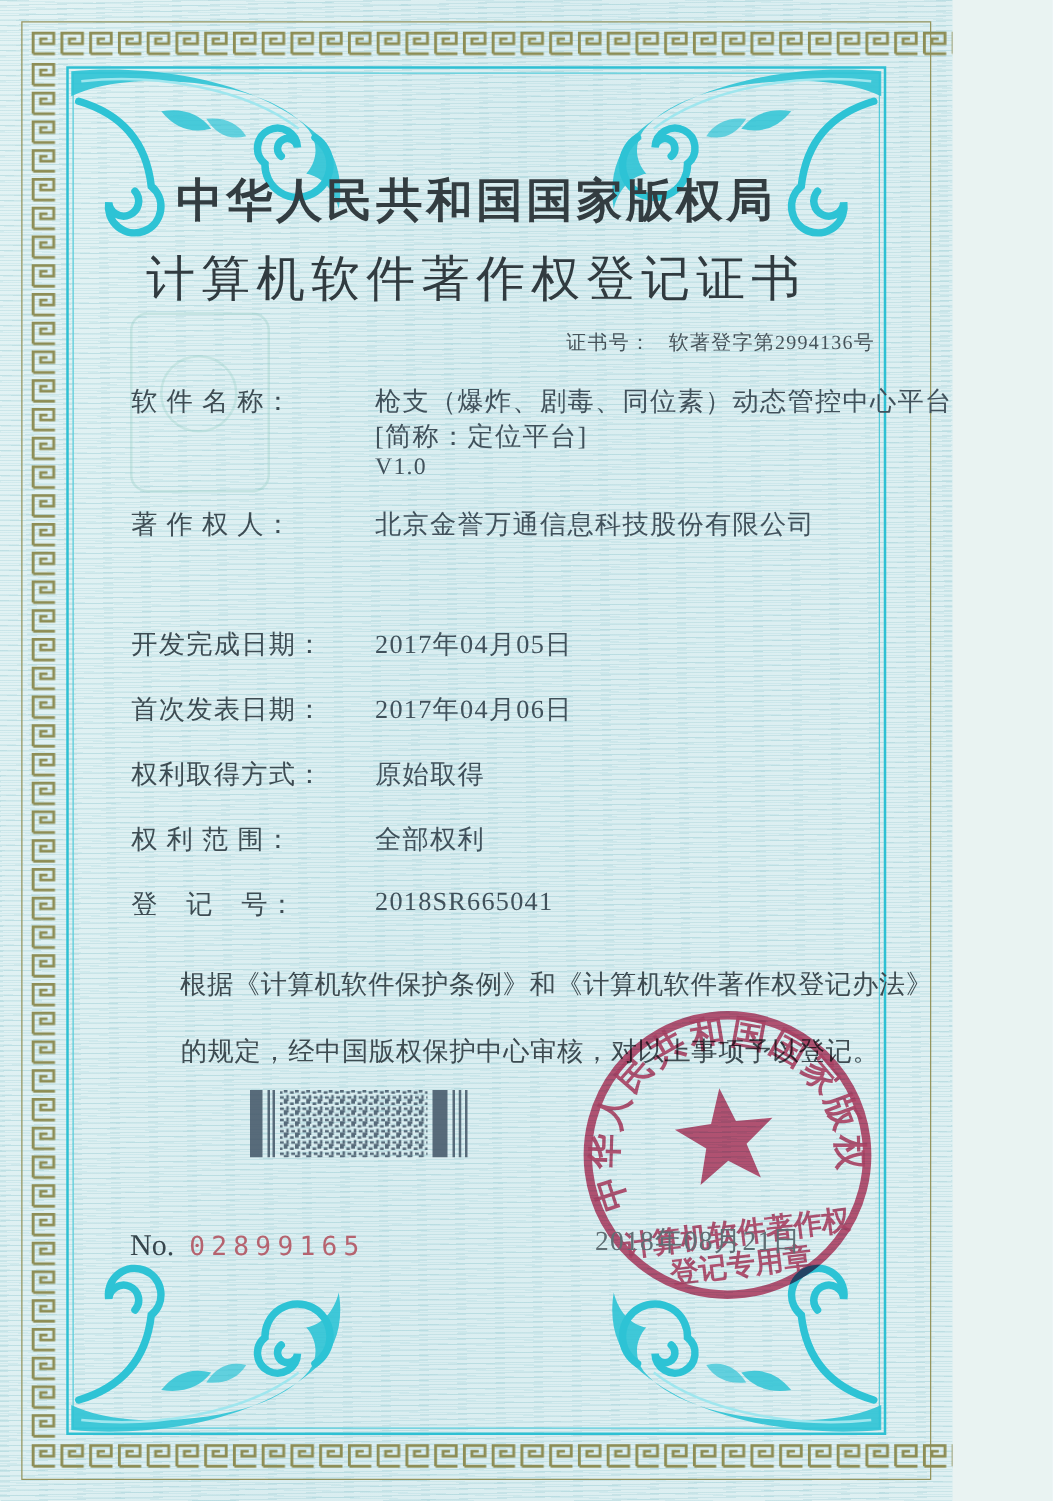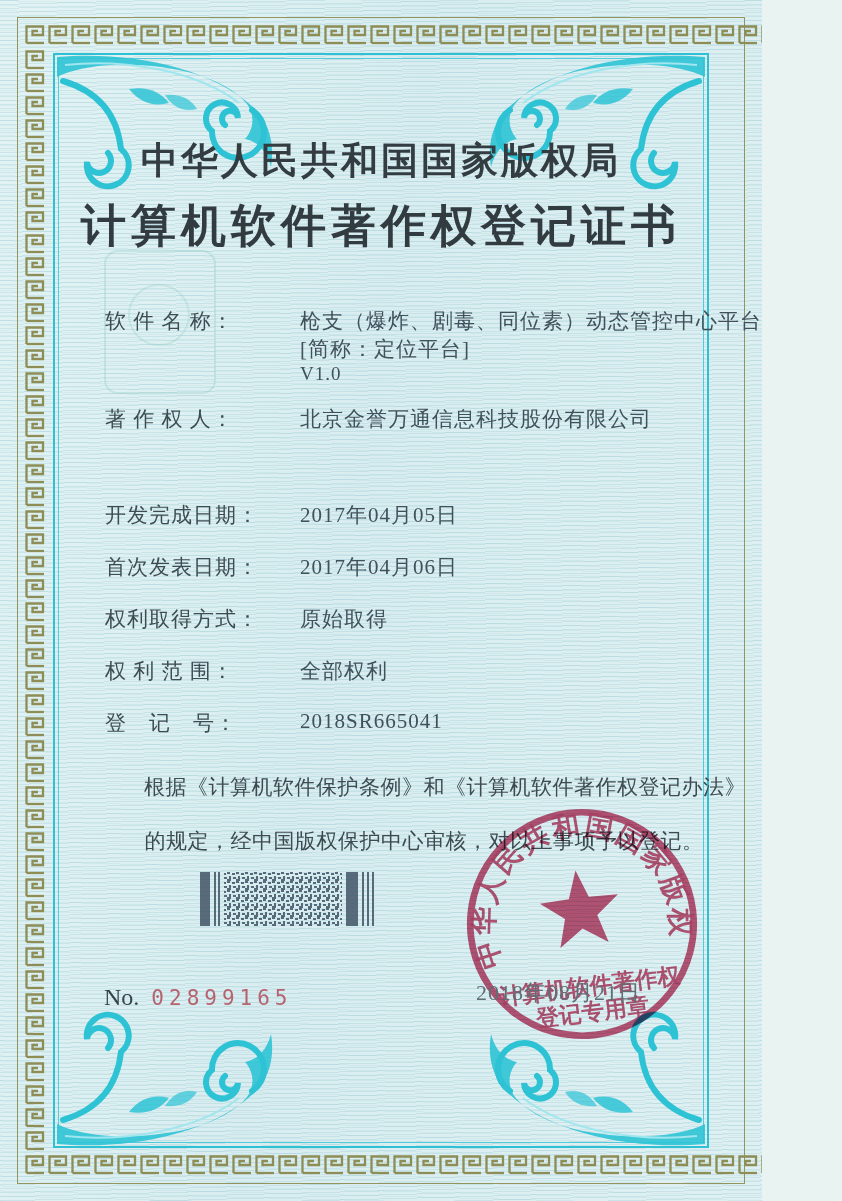--- a/index.html
+++ b/index.html
@@ -50,21 +50,21 @@
     border:2px solid rgba(140,200,190,0.28);
   }
   
   .content{position:absolute;inset:60px;z-index:3;color:#3f4d54;}
   .title-authority{
     position:absolute;top:76px;left:0;right:0;text-align:center;
     font-size:37px;font-weight:bold;letter-spacing:3px;color:#333d41;
   }
   .title-cert{
     position:absolute;top:136px;left:0;right:0;text-align:center;
-    font-size:45px;font-weight:bold;letter-spacing:5px;color:#313b40;
+    font-size:39px;font-weight:normal;letter-spacing:5px;color:#313b40;
   }
   .cert-no{
     position:absolute;top:204px;right:2px;font-size:16px;color:#46535a;letter-spacing:1px;
   }
   .cert-no .lbl{margin-right:14px;}
   .field{position:absolute;left:45px;font-size:21px;}
   .field .flabel{
     position:absolute;left:0;top:0;white-space:pre;font-weight:400;color:#3d4c53;letter-spacing:1px;
   }
   .field .fvalue{
@@ -175,20 +175,23 @@
     <path d="M110,40 q22,-2 32,14 q-20,5 -32,-14 Z" fill="#2dc3d5" opacity="0.7"></path>
     <path d="M10,10 C66,4 140,14 184,48" fill="none" stroke="#9fe6ee" stroke-width="2"></path>
   </svg>
 
   <div class="watermark"></div>
 
   <div class="content">
     <div class="title-authority">中华人民共和国国家版权局</div>
     <div class="title-cert">计算机软件著作权登记证书</div>
 
+    <div class="cert-no">
+      <span class="lbl">证书号：</span><span>软著登字第2994136号</span>
+    </div>
 
     <div class="field f0">
       <span class="flabel">软 件 名 称：</span>
       <span class="fvalue">枪支（爆炸、剧毒、同位素）动态管控中心平台</span>
       <span class="fv-line2">[简称：定位平台]</span>
       <span class="fv-line3">V1.0</span>
     </div>
     <div class="field f1">
       <span class="flabel">著 作 权 人：</span>
       <span class="fvalue">北京金誉万通信息科技股份有限公司</span>

